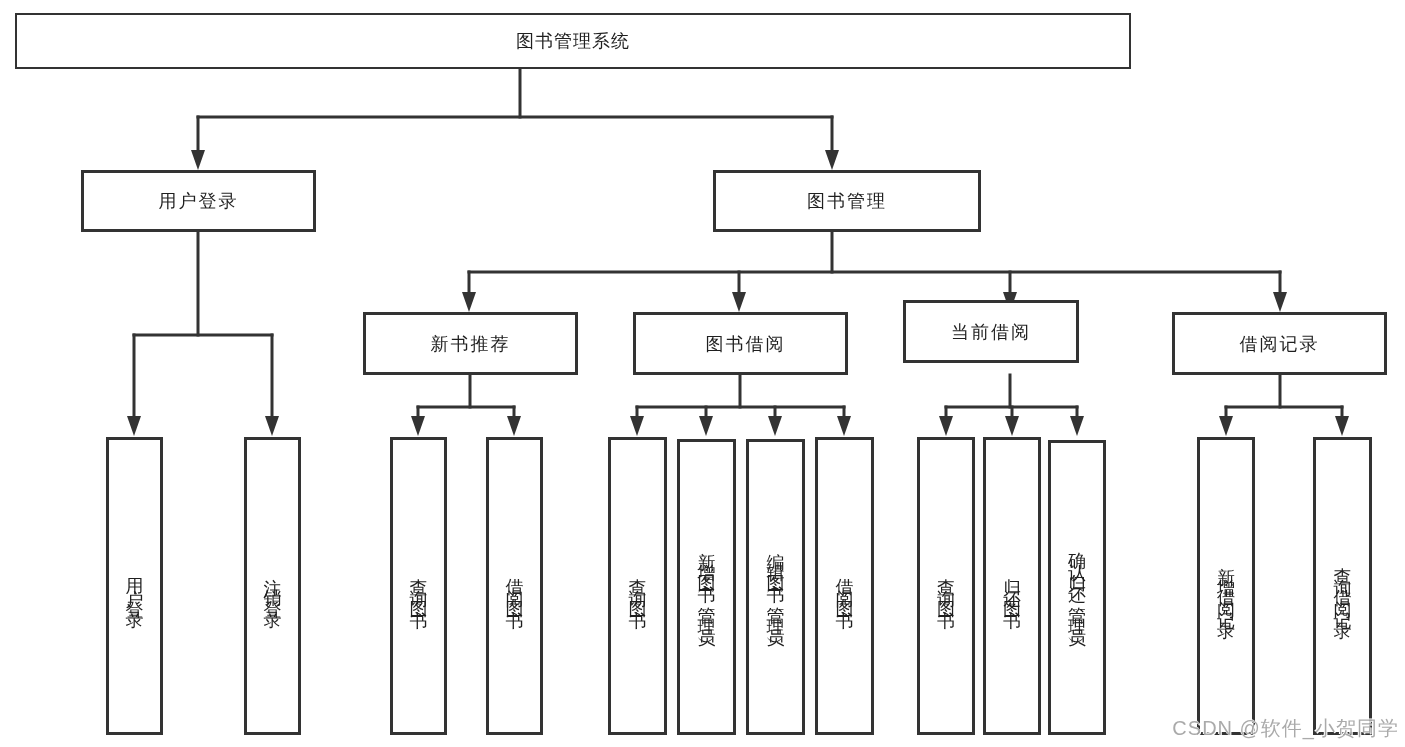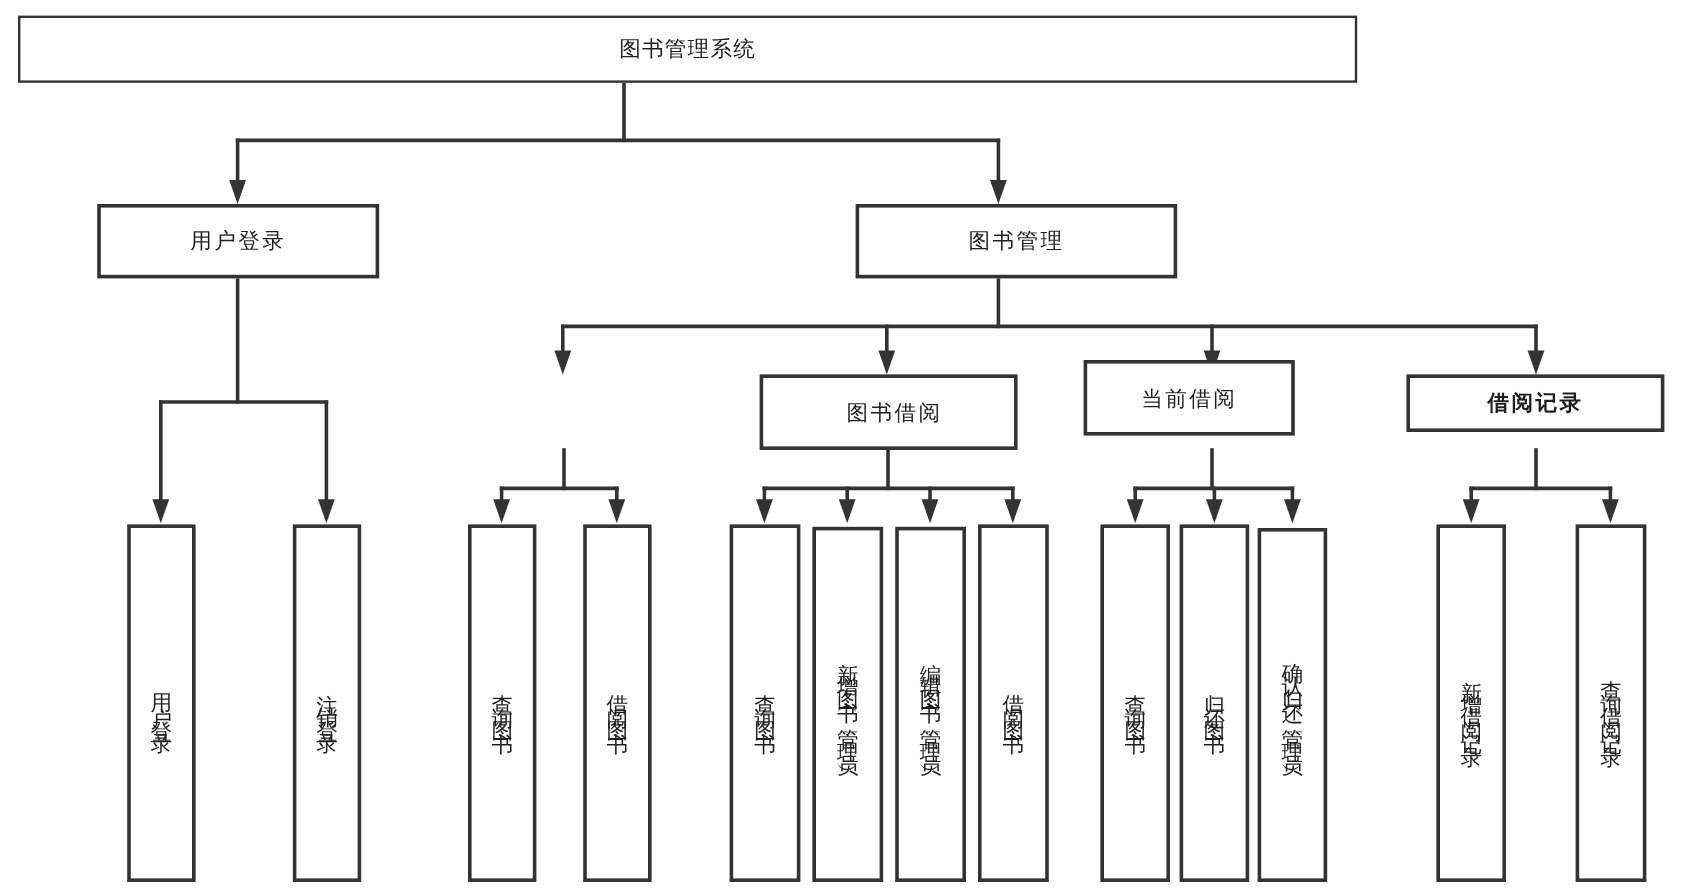--- a/index.html
+++ b/index.html
@@ -144,23 +144,24 @@
       <polygon points="1219,416 1233,416 1226,436"></polygon>
       <polygon points="1335,416 1349,416 1342,436"></polygon>
     </g>
   </svg>
 
   <div class="box root" style="left:15px; top:13px; width:1116px; height:56px;">图书管理系统</div>
 
   <div class="box" style="left:81px; top:170px; width:235px; height:62px;">用户登录</div>
   <div class="box" style="left:713px; top:170px; width:268px; height:62px;">图书管理</div>
 
+  <div class="box" style="left:363px; top:312px; width:215px; height:63px;">新书推荐</div>
   <div class="box" style="left:633px; top:312px; width:215px; height:63px;padding-left:10px;">图书借阅</div>
   <div class="box" style="left:903px; top:300px; width:176px; height:63px;">当前借阅</div>
-  <div class="box" style="left:1172px; top:312px; width:215px; height:48px;font-weight:bold;">借阅记录</div>
+  <div class="box" style="left:1172px; top:312px; width:215px; height:63px;">借阅记录</div>
 
   <div class="vbox" style="left:106px; top:437px; width:57px; height:298px;">
     <span class="vtext">用户登录</span>
   </div>
   <div class="vbox" style="left:244px; top:437px; width:57px; height:298px;">
     <span class="vtext">注销登录</span>
   </div>
 
   <div class="vbox" style="left:390px; top:437px; width:57px; height:298px;">
     <span class="vtext">查询图书</span>
@@ -192,14 +193,15 @@
     <span class="vtext">确认归还（管理员）</span>
   </div>
 
   <div class="vbox" style="left:1197px; top:437px; width:58px; height:298px;">
     <span class="vtext">新增借阅记录</span>
   </div>
   <div class="vbox" style="left:1313px; top:437px; width:59px; height:298px;">
     <span class="vtext">查询借阅记录</span>
   </div>
 
+  <div class="watermark">CSDN @软件_小贺同学</div>
 
 </div>
 
 </body></html>

